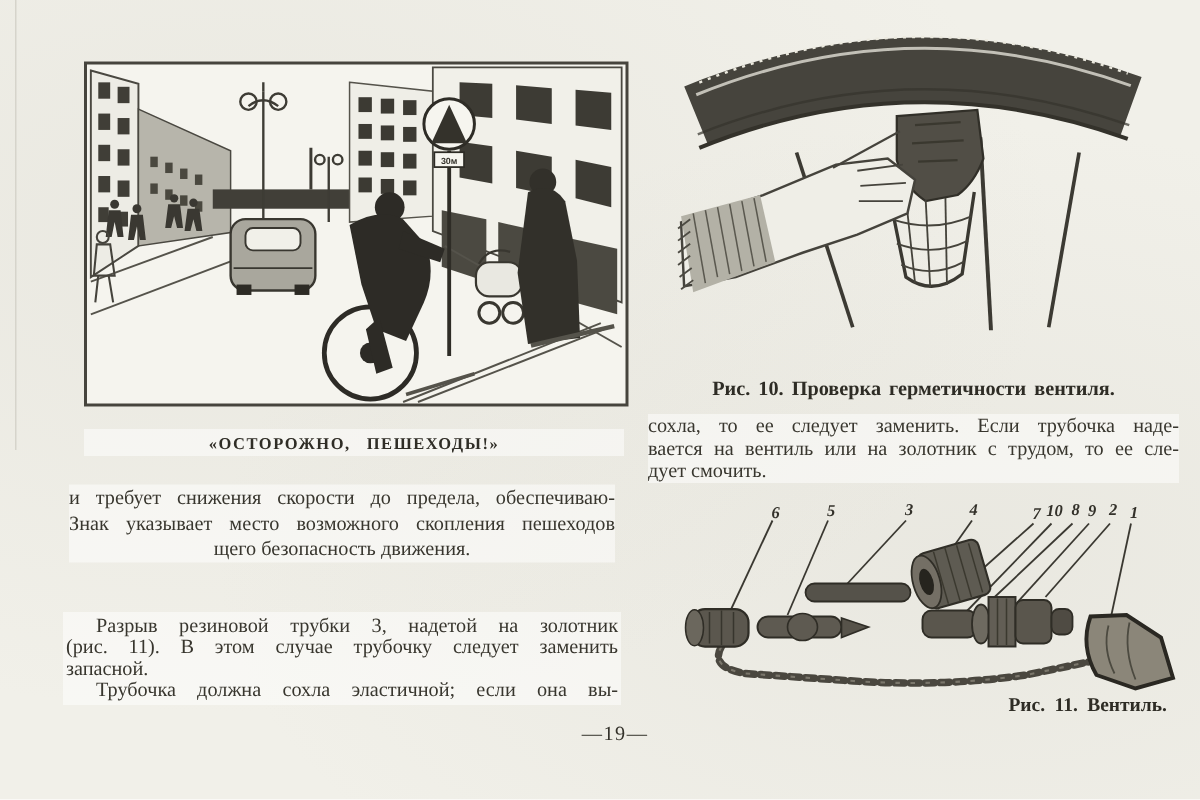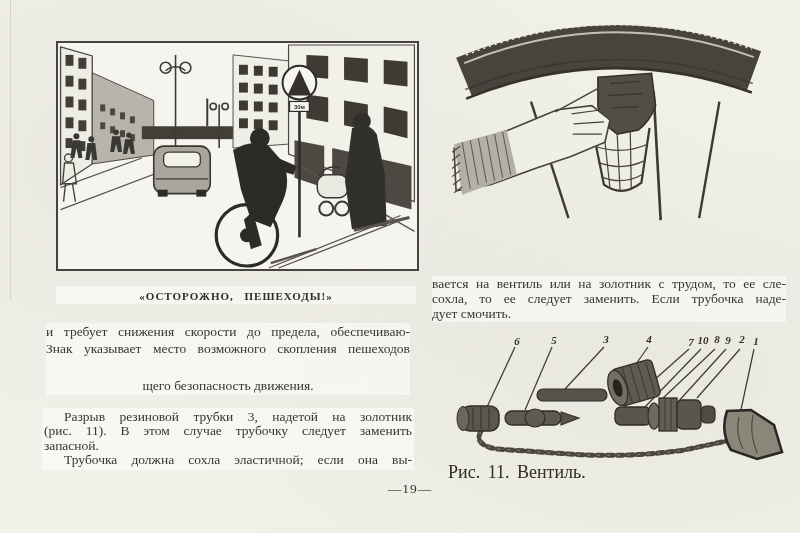--- a/index.html
+++ b/index.html
@@ -23,40 +23,40 @@
     border:2px solid #46443d; background:#f5f4ee;
   }
   .fig10-box { left:450px; top:10px; width:316px; height:236px; }
   .fig11-box { left:438px; top:333px; width:354px; height:132px; }
   svg { display:block; width:100%; height:100%; }
 
   
   .txt { font-size:13.5px; color:#38362e; }
   .line { white-space:nowrap; overflow:visible; }
   .j { text-align:justify; text-align-last:justify; }
-  .c { text-align:center; text-align-last:center;margin-top:20px; }
+  .c { text-align:center; text-align-last:center; }
   .ind { padding-left:20px; }
   .text-bg { background:rgba(255,255,255,.5); }
 
   .heading-block { left:56px; top:286px; width:360px; padding:4px 0 2px 0; }
   .warn-heading {
     font-size:11px; font-weight:bold; letter-spacing:1px; word-spacing:7px;
     text-align:center; color:#2f2d26;
   }
   .intro-block { left:46px; top:323px; width:364px; line-height:17.2px; }
   .faults-block { left:42px; top:408px; width:372px; padding:2px 2px; line-height:14.4px; }
 
   .fig10-caption {
     left:436px; top:251px; width:346px; text-align:center;
     font-weight:bold; font-size:13.5px; color:#2e2c25; word-spacing:2px;
   }
   .rpara-block { left:432px; top:276px; width:354px; line-height:15.2px; }
   .fig11-caption {
-    left:448px; top:462px; width:330px; text-align:left;
-    font-weight:normal; font-size:18px; color:#2e2c25; word-spacing:3px;
+    left:448px; top:462px; width:330px; text-align:right;
+    font-weight:bold; font-size:13px; color:#2e2c25; word-spacing:3px;
   }
   .page-num { left:366px; top:481px; width:88px; text-align:center; font-size:13.5px; letter-spacing:1px; color:#34322b; }
 
   .part-label { font:italic bold 11px "Liberation Serif", serif; fill:#33312a; }
   .sign-text { font:bold 6px "Liberation Sans", sans-serif; fill:#33312a; }
 </style>
 </head>
 <body>
 
 <div class="paper">
@@ -261,24 +261,25 @@
         <line x1="2" y1="140" x2="10" y2="134"></line>
           <line x1="2" y1="148" x2="10" y2="142"></line>
         <line x1="2" y1="156" x2="10" y2="150"></line>
           <line x1="2" y1="164" x2="10" y2="158"></line>
         <line x1="3" y1="172" x2="11" y2="166"></line>
           <line x1="4" y1="180" x2="12" y2="174"></line>
       </g>
     </svg>
   </div>
 
+  <div class="abs fig10-caption">Рис. 10. Проверка герметичности вентиля.</div>
 
   <div class="abs rpara-block txt text-bg">
+    <div class="line j">сохла, то ее следует заменить. Если трубочка наде-</div>
     <div class="line j">вается на вентиль или на золотник с трудом, то ее сле-</div>
-    <div class="line j">сохла, то ее следует заменить. Если трубочка наде-</div>
     <div class="line">дует смочить.</div>
   </div>
 
   <div class="abs fig11-box">
     <svg viewBox="0 0 352 132">
 
       <g stroke="#3a3831" stroke-width="1.2">
         <line x1="76" y1="14" x2="48" y2="74"></line>
         <line x1="113" y1="14" x2="86" y2="77"></line>
         <line x1="165" y1="14" x2="126" y2="56"></line>

